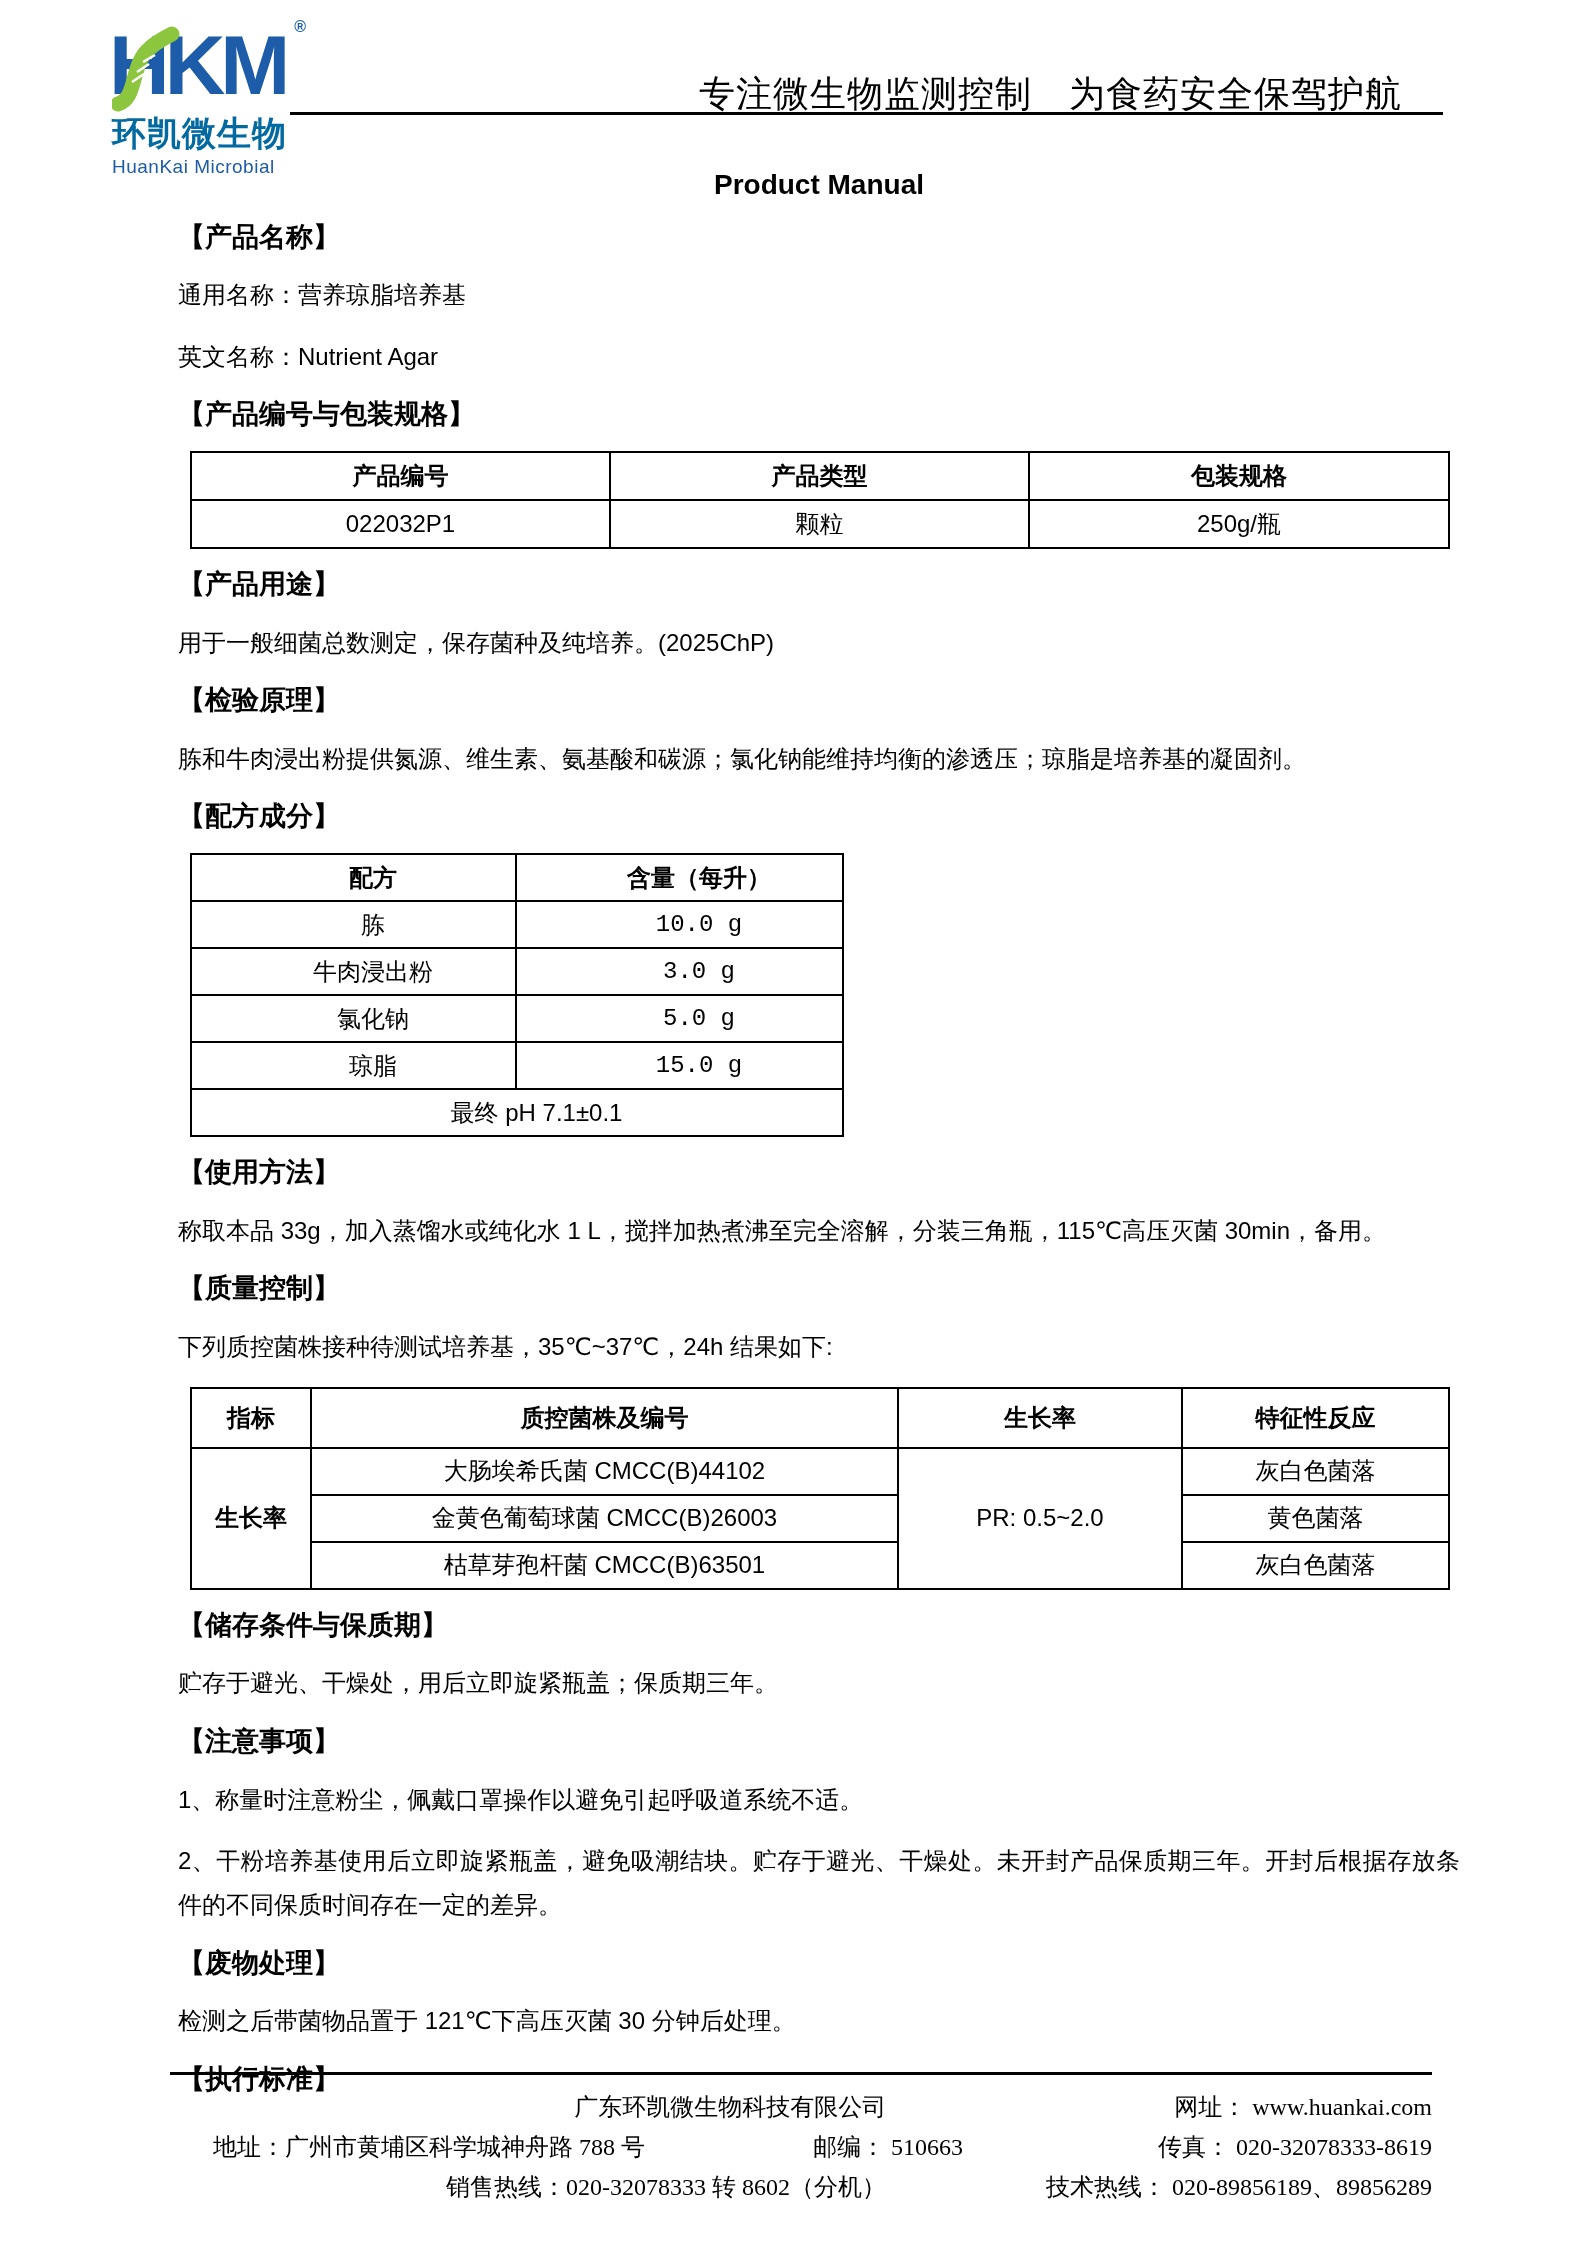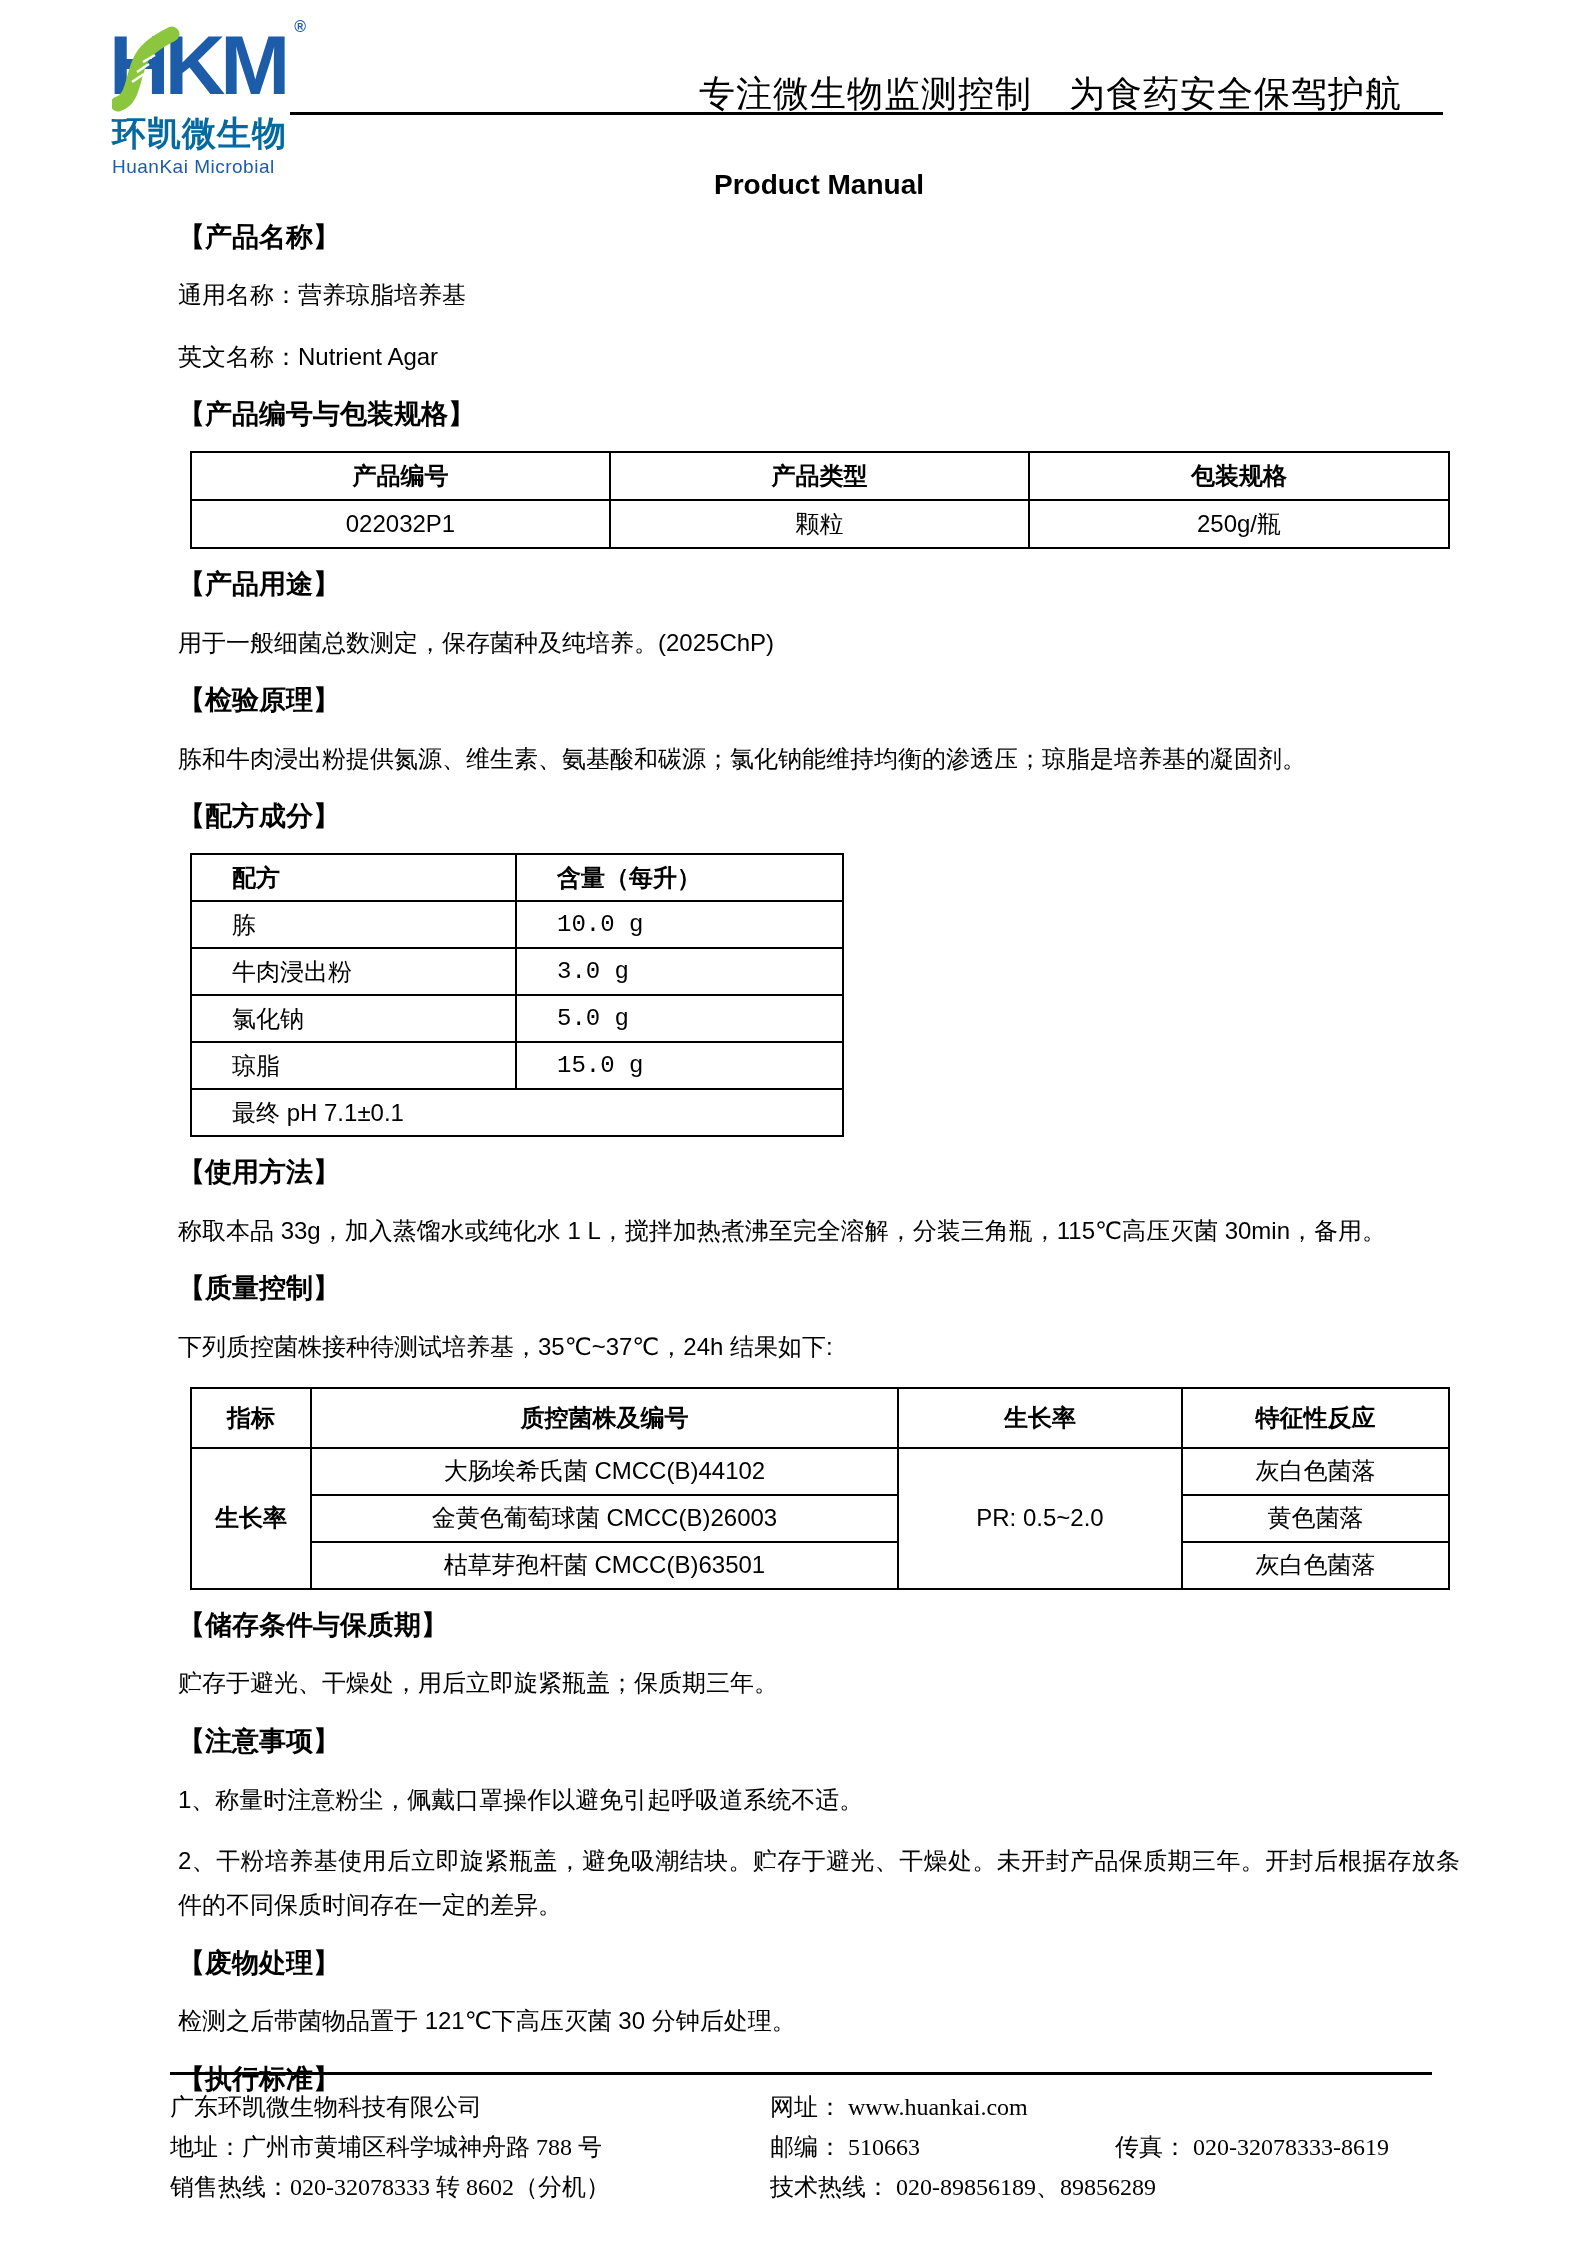--- a/index.html
+++ b/index.html
@@ -28,34 +28,34 @@
   .para { font-size:24px; font-weight:400; margin:17px 0; line-height:1.85; text-align:justify; }
 
   table { border-collapse:collapse; table-layout:fixed; }
   th, td { border:2px solid #000; font-size:24px; overflow:hidden; }
   th { font-weight:700; }
 
   .pack-table { width:1258px; margin:8px 0 10px 12px; }
   .pack-table th, .pack-table td { height:44px; text-align:center; vertical-align:middle; }
 
   .formula-table { width:652px; margin:8px 0 10px 12px; }
-  .formula-table th, .formula-table td { height:43px; text-align:left; vertical-align:middle; padding-left:40px; }
+  .formula-table th, .formula-table td { height:43px; text-align:center; vertical-align:middle; padding-left:40px; }
 
   .qc-table { width:1258px; margin:8px 0 10px 12px; }
   .qc-table th { height:56px; text-align:center; vertical-align:middle; }
   .qc-table td { height:43px; text-align:center; vertical-align:middle; }
   .qc-indicator { font-weight:700; }
 
   
   .footer {
     position:absolute; left:170px; top:2072px; width:1262px;
     border-top:3px solid #000; padding-top:12px;
     font-family:"Liberation Serif","DejaVu Serif",serif; font-size:24px;
   }
-  .f-row { display:flex; line-height:40px; }
+  .f-row { display:flex; line-height:40px;justify-content:flex-end; }
   .f-col1 { width:600px; }
   .f-col2 { width:345px; }
 </style>
 </head>
 <body>
 
 <div class="page">
 
   <div class="logo">
     <div class="logo-mark">

